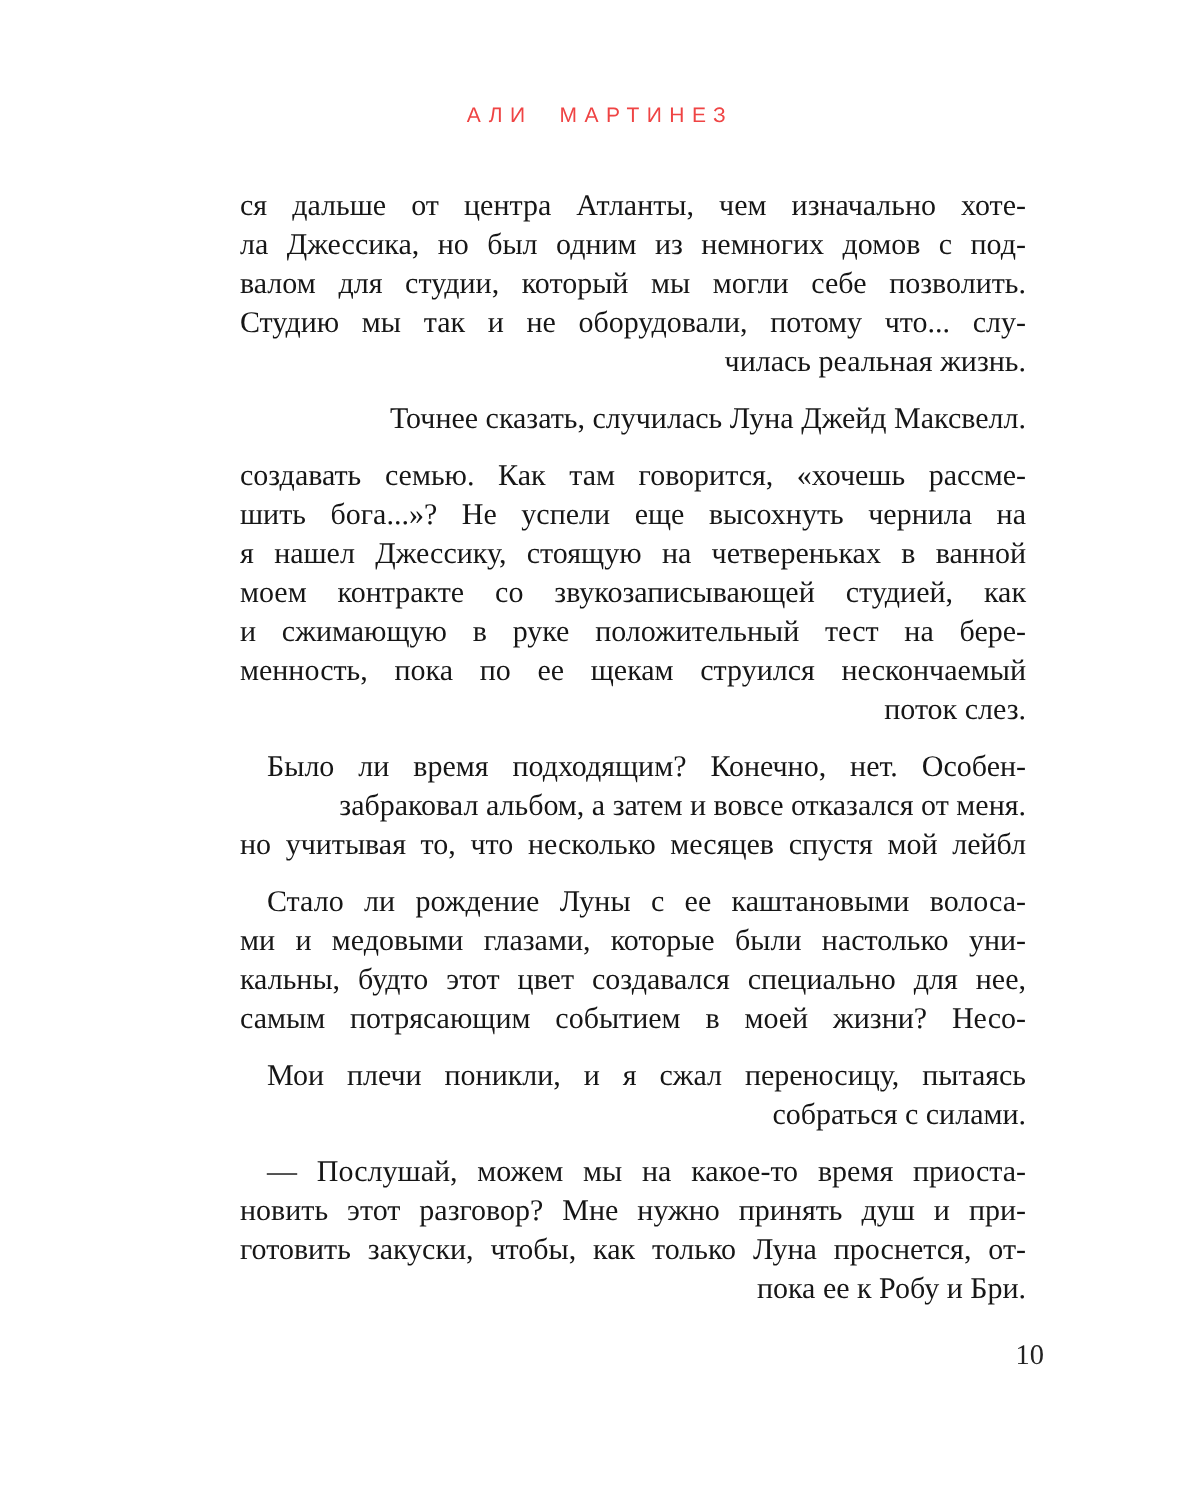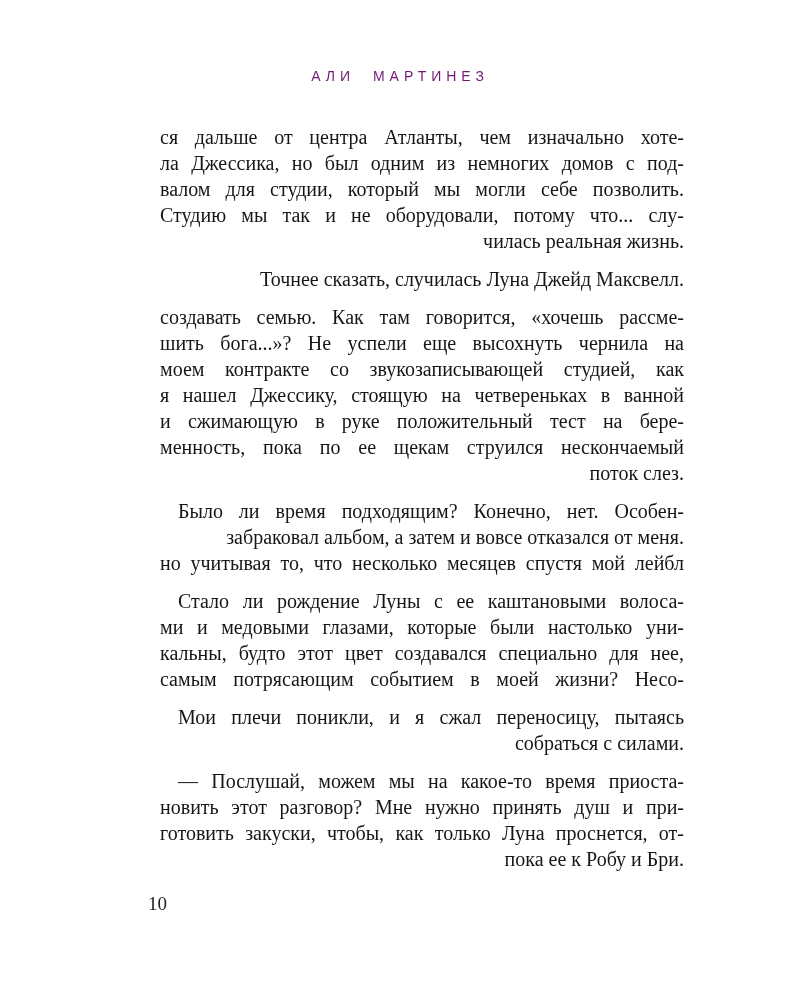--- a/index.html
+++ b/index.html
@@ -20,21 +20,21 @@
     position: absolute;
     top: 68px;
     left: 0;
     width: 800px;
     text-align: center;
     font-family: "Liberation Sans", "DejaVu Sans", sans-serif;
     font-size: 14px;
     font-weight: 400;
     letter-spacing: 5px;
     word-spacing: 9px;
-    color: #701a75;
+    color: #ef4444;
   }
   .text-block {
     position: absolute;
     left: 148px;
     top: 112px;
     width: 548px;
     font-size: 20px;
     line-height: 26px;
   }
   .para { margin: 12px; padding: 0; }
@@ -47,21 +47,21 @@
     text-align-last: justify;
     text-justify: inter-word;
   }
   .last { text-align: right; }
   .ind { text-indent: 18px; }
   .page-number {
     position: absolute;
     top: 893px;
     left: 148px;
     width: 548px;
-    text-align: left;
+    text-align: right;
     font-size: 19px;
     color: #222222;
   }
 </style>
 </head>
 <body>
 
 <div class="page">
 
   <div class="running-header">АЛИ МАРТИНЕЗ</div>
@@ -76,22 +76,22 @@
       <span class="line last">чилась реальная жизнь.</span>
     </p>
 
     <p class="para">
       <span class="line last ind">Точнее сказать, случилась Луна Джейд Максвелл.</span>
     </p>
 
     <p class="para">
       <span class="line j">создавать семью. Как там говорится, «хочешь рассме-</span>
       <span class="line j">шить бога...»? Не успели еще высохнуть чернила на</span>
+      <span class="line j">я нашел Джессику, стоящую на четвереньках в ванной</span>
       <span class="line j">моем контракте со звукозаписывающей студией, как</span>
-      <span class="line j">я нашел Джессику, стоящую на четвереньках в ванной</span>
       <span class="line j">и сжимающую в руке положительный тест на бере-</span>
       <span class="line j">менность, пока по ее щекам струился нескончаемый</span>
       <span class="line last">поток слез.</span>
     </p>
 
     <p class="para">
       <span class="line j ind">Было ли время подходящим? Конечно, нет. Особен-</span>
       <span class="line last">забраковал альбом, а затем и вовсе отказался от меня.</span>
       <span class="line j">но учитывая то, что несколько месяцев спустя мой лейбл</span>
     </p>

